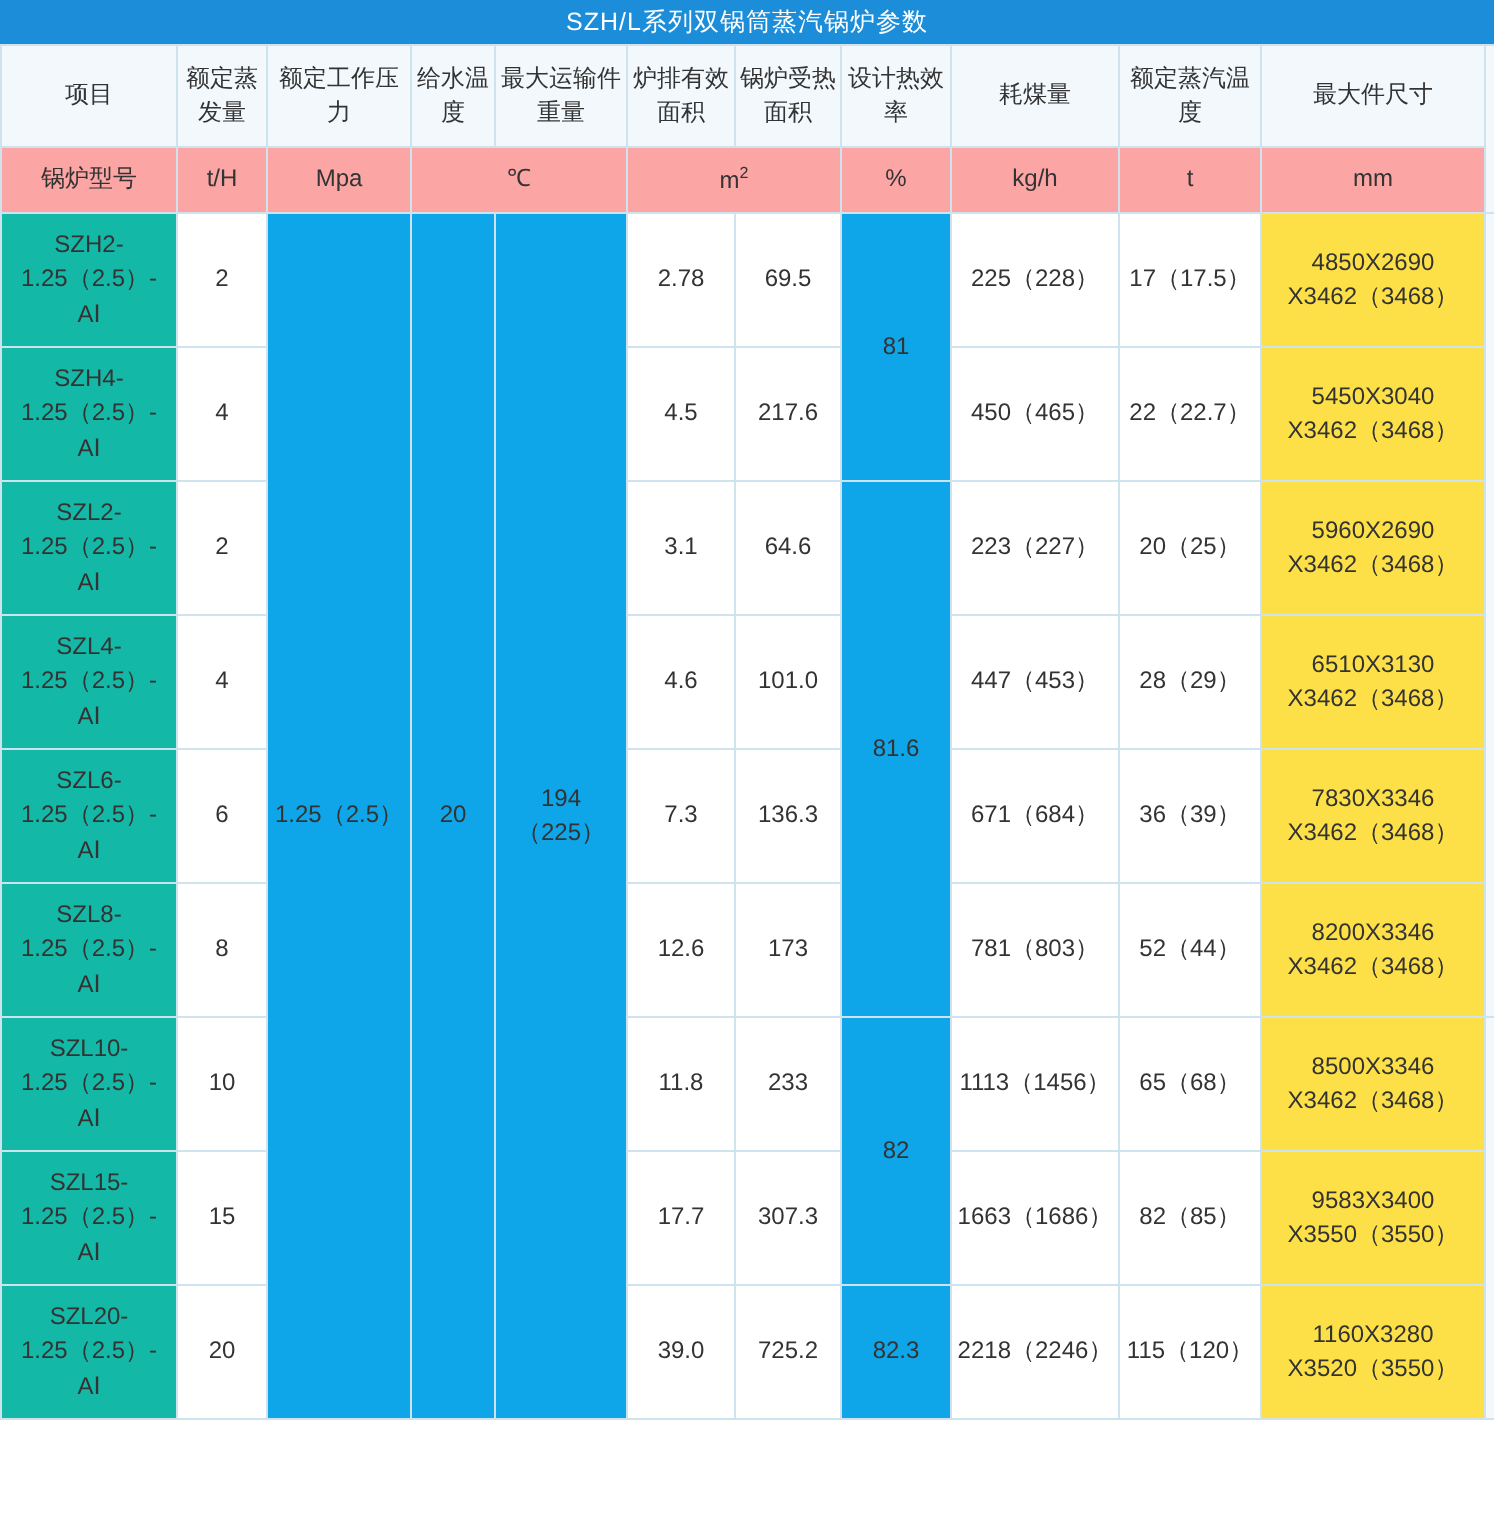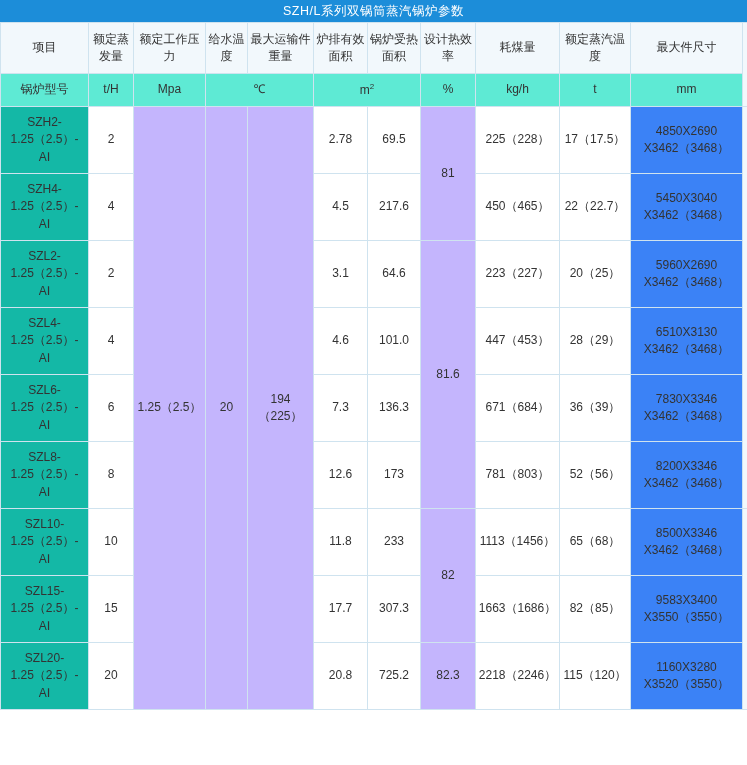--- a/index.html
+++ b/index.html
@@ -44,39 +44,39 @@
     font-size: 12px;
     color: #333333;
     padding: 2px 1px;
     line-height: 1.45;
   }
   .hdr {
     background: #f2f8fc;
     height: 46px;
   }
   .unit-row td {
-    background: #5eead4;
+    background: #fca5a5;
     height: 28px;
   }
   .model-cell {
     background: #14b8a6;
     font-size: 11.5px;
     line-height: 1.7;
     padding: 4px 2px;
   }
   .data-cell {
     background: #ffffff;
     font-size: 11.5px;
   }
   .tall-cell {
-    background: #c4b5fd;
+    background: #0ea5e9;
     font-size: 11.5px;
   }
   .size-cell {
-    background: #3b82f6;
+    background: #fde047;
     font-size: 11.5px;
     line-height: 1.9;
   }
   .mode-cell {
     background: #f2f8fc;
     font-size: 11.5px;
   }
   .outhdr {
     background: #f2f8fc;
     font-size: 12px;
@@ -196,21 +196,21 @@
       <td class="data-cell">36（39）</td>
       <td class="size-cell">7830X3346<br>X3462（3468）</td>
     </tr>
 
     <tr class="row-h">
       <td class="model-cell">SZL8-<br>1.25（2.5）-<br>AⅠ</td>
       <td class="data-cell">8</td>
       <td class="data-cell">12.6</td>
       <td class="data-cell">173</td>
       <td class="data-cell">781（803）</td>
-      <td class="data-cell">52（56）</td>
+      <td class="data-cell">52（44）</td>
       <td class="size-cell">8200X3346<br>X3462（3468）</td>
     </tr>
 
     <tr class="row-h">
       <td class="model-cell">SZL10-<br>1.25（2.5）-<br>AⅠ</td>
       <td class="data-cell">10</td>
       <td class="data-cell">11.8</td>
       <td class="data-cell">233</td>
       <td class="tall-cell" rowspan="2">82</td>
       <td class="data-cell">1113（1456）</td>
@@ -225,21 +225,21 @@
       <td class="data-cell">17.7</td>
       <td class="data-cell">307.3</td>
       <td class="data-cell">1663（1686）</td>
       <td class="data-cell">82（85）</td>
       <td class="size-cell">9583X3400<br>X3550（3550）</td>
     </tr>
 
     <tr class="row-h">
       <td class="model-cell">SZL20-<br>1.25（2.5）-<br>AⅠ</td>
       <td class="data-cell">20</td>
-      <td class="data-cell">20.8</td>
+      <td class="data-cell">39.0</td>
       <td class="data-cell">725.2</td>
       <td class="tall-cell">82.3</td>
       <td class="data-cell">2218（2246）</td>
       <td class="data-cell">115（120）</td>
       <td class="size-cell">1160X3280<br>X3520（3550）</td>
     </tr>
 
   </tbody>
     </table>
 

